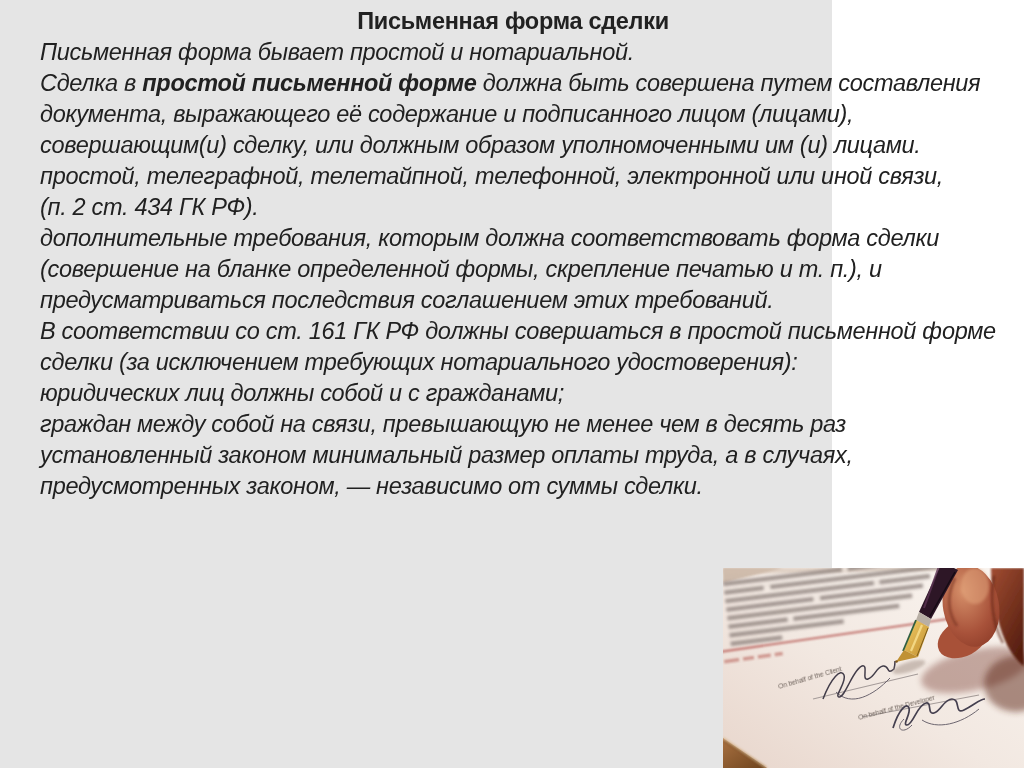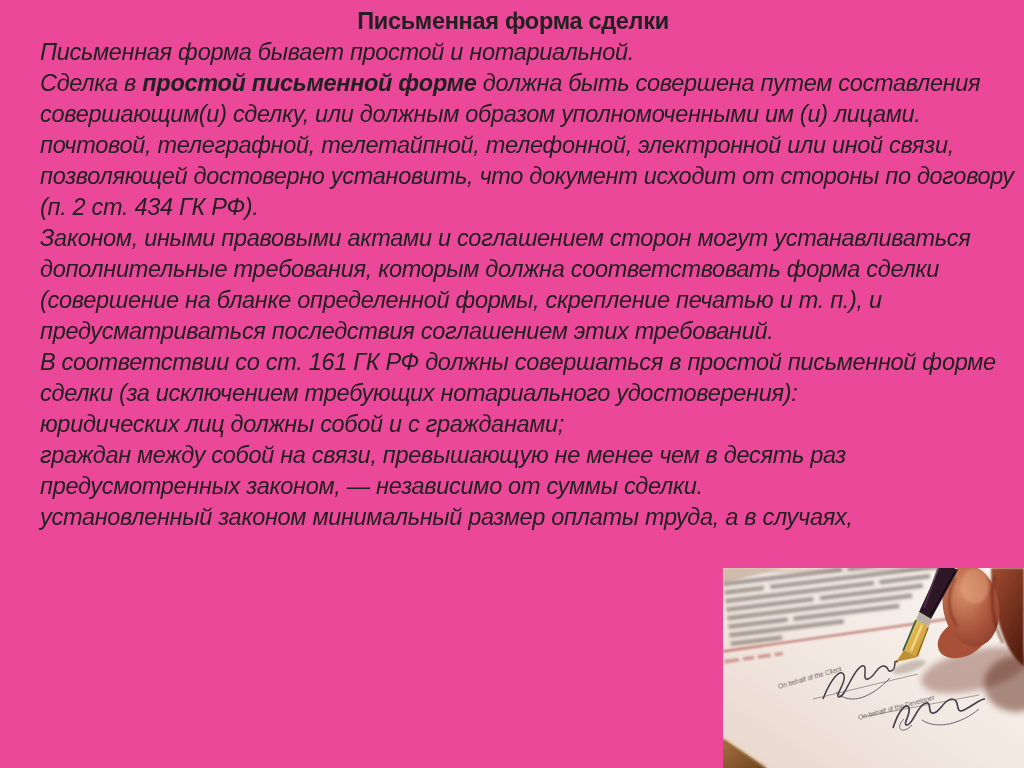--- a/index.html
+++ b/index.html
@@ -4,22 +4,22 @@
 <style>
   html, body { margin: 0; padding: 0; }
   body {
     width: 1024px; height: 768px;
     background: #ffffff;
     overflow: hidden;
     font-family: "Liberation Sans", sans-serif;
   }
   .slide {
     position: relative;
-    width: 1024px; height: 768px;
-    background: #ec4899;
+    width: 832px; height: 768px;
+    background: #e5e5e5;
   }
   .text-block {
     position: absolute;
     left: 40px; top: 6px; width: 946px;
     color: #212121;
     font-size: 23.5px;
     line-height: 31px;
     letter-spacing: -0.3px;
   }
   .title-line {
@@ -41,34 +41,33 @@
 </head>
 <body>
 
 <div class="slide">
 
   <div class="text-block">
     <div class="title-line">Письменная форма сделки</div>
     <div id="bodyText">
         <div class="body-line"><span>Письменная форма бывает простой и нотариальной.</span></div>
         <div class="body-line"><span>Сделка в </span><span class="bold">простой письменной форме</span><span> должна быть совершена путем составления</span></div>
+        <div class="body-line"><span>документа, выражающего её содержание и подписанного лицом (лицами),</span></div>
         <div class="body-line"><span>совершающим(и) сделку, или должным образом уполномоченными им (и) лицами.</span></div>
-        <div class="body-line"><span>почтовой, телеграфной, телетайпной, телефонной, электронной или иной связи,</span></div>
-        <div class="body-line"><span>позволяющей достоверно установить, что документ исходит от стороны по договору</span></div>
+        <div class="body-line"><span>простой, телеграфной, телетайпной, телефонной, электронной или иной связи,</span></div>
         <div class="body-line"><span>(п. 2 ст. 434 ГК РФ).</span></div>
-        <div class="body-line"><span>Законом, иными правовыми актами и соглашением сторон могут устанавливаться</span></div>
         <div class="body-line"><span>дополнительные требования, которым должна соответствовать форма сделки</span></div>
         <div class="body-line"><span>(совершение на бланке определенной формы, скрепление печатью и т. п.), и</span></div>
         <div class="body-line"><span>предусматриваться последствия соглашением этих требований.</span></div>
         <div class="body-line"><span>В соответствии со ст. 161 ГК РФ должны совершаться в простой письменной форме</span></div>
         <div class="body-line"><span>сделки (за исключением требующих нотариального удостоверения):</span></div>
         <div class="body-line"><span>юридических лиц должны собой и с гражданами;</span></div>
         <div class="body-line"><span>граждан между собой на связи, превышающую не менее чем в десять раз</span></div>
+        <div class="body-line"><span>установленный законом минимальный размер оплаты труда, а в случаях,</span></div>
         <div class="body-line"><span>предусмотренных законом, — независимо от суммы сделки.</span></div>
-        <div class="body-line"><span>установленный законом минимальный размер оплаты труда, а в случаях,</span></div>
       </div>
   </div>
 
   <div class="photo-wrap">
     <svg viewBox="0 0 301 200" width="301" height="200">
       <defs>
         <linearGradient id="paperG" x1="0" y1="1" x2="1" y2="0">
           <stop offset="0" stop-color="#e8d6cc"></stop>
           <stop offset="0.45" stop-color="#f2e8e1"></stop>
           <stop offset="1" stop-color="#faf5f0"></stop>

